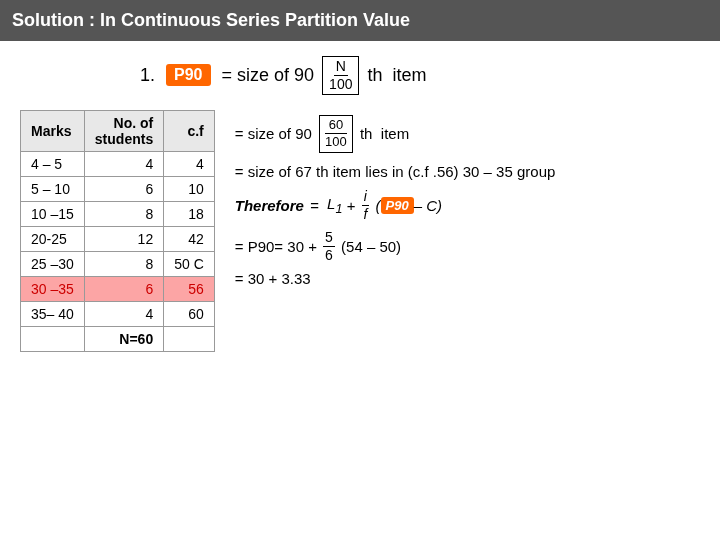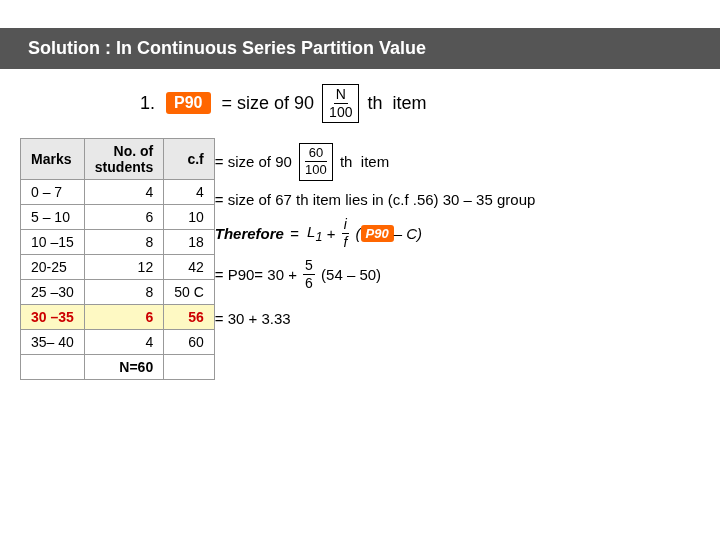--- a/index.html
+++ b/index.html
@@ -10,23 +10,22 @@
       font-family: Arial, sans-serif;
       overflow: hidden;
       position: relative;
     }
 
     .header-bar {
       background: #555555;
       color: white;
       font-size: 18px;
       font-weight: bold;
-      padding: 10px 28px;
+      padding: 10px 12px;
       width: 100%;
-      margin-top: 28px;
     }
 
     .content {
       padding: 15px 20px;
     }
 
     .line1 {
       display: flex;
       align-items: center;
       font-size: 18px;
@@ -58,20 +57,21 @@
     .fraction .num {
       border-bottom: 1px solid #000;
       padding: 0 2px;
     }
     .fraction .den {
       padding: 0 2px;
     }
 
     .main-area {
       display: flex;
+      gap: 20px;
       margin-top: 5px;
     }
 
     
     .table-section {
       flex-shrink: 0;
     }
 
     table {
       border-collapse: collapse;
@@ -83,22 +83,22 @@
       padding: 4px 10px;
       text-align: right;
     }
 
     table th {
       background: #e8e8e8;
       font-weight: bold;
     }
 
     .highlight-row td {
-      background: #fef9c3;
-      font-weight: bold;
+      background: #fca5a5;
+      font-weight: normal;
       color: #cc0000;
     }
 
     .col-marks { text-align: left; }
 
     
     .right-section {
       flex: 1;
       font-size: 15px;
       padding-top: 5px;
@@ -172,21 +172,21 @@
       background: #ff6600;
       color: white;
       font-weight: bold;
       padding: 1px 5px;
       border-radius: 3px;
       font-size: 13px;
     }
 
     .eq-line {
       font-size: 15px;
-      margin-bottom: 18px;
+      margin-bottom: 6px;
       display: flex;
       align-items: center;
     }
 
     .result-line {
       font-size: 15px;
       margin-bottom: 6px;
     }
 
     .n60-cell {
@@ -220,21 +220,21 @@
       <table>
         <thead>
           <tr>
             <th class="col-marks">Marks</th>
             <th>No. of<br>students</th>
             <th>c.f</th>
           </tr>
         </thead>
         <tbody id="table-body">
         <tr>
-              <td class="col-marks">0 – 7</td>
+              <td class="col-marks">4 – 5</td>
               <td>4</td>
               <td>4</td>
             </tr>
             <tr>
               <td class="col-marks">5 – 10</td>
               <td>6</td>
               <td>10</td>
             </tr>
             <tr>
               <td class="col-marks">10 –15</td>

